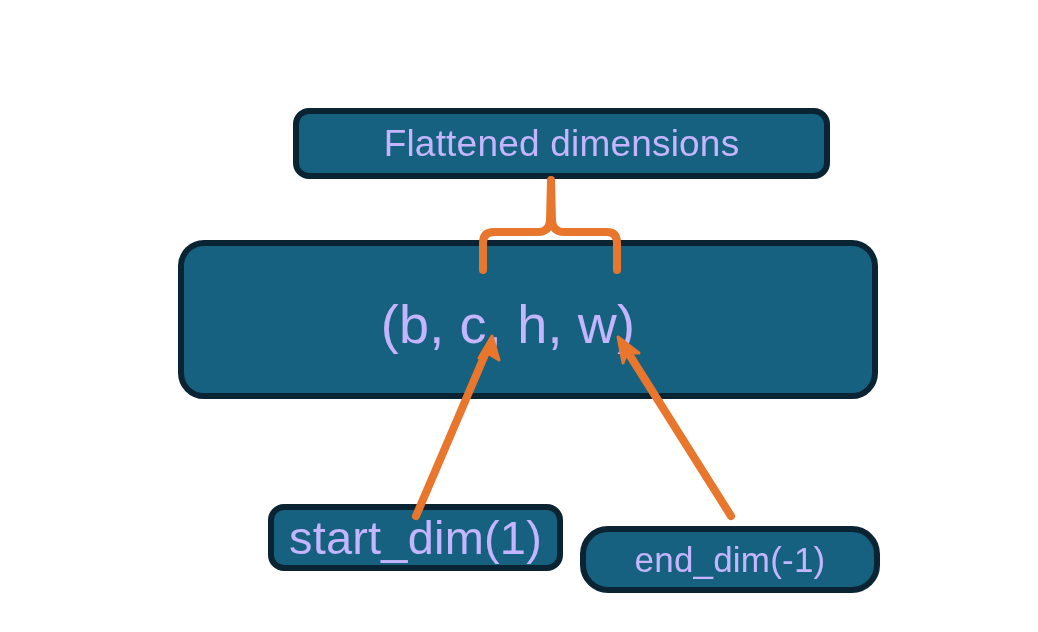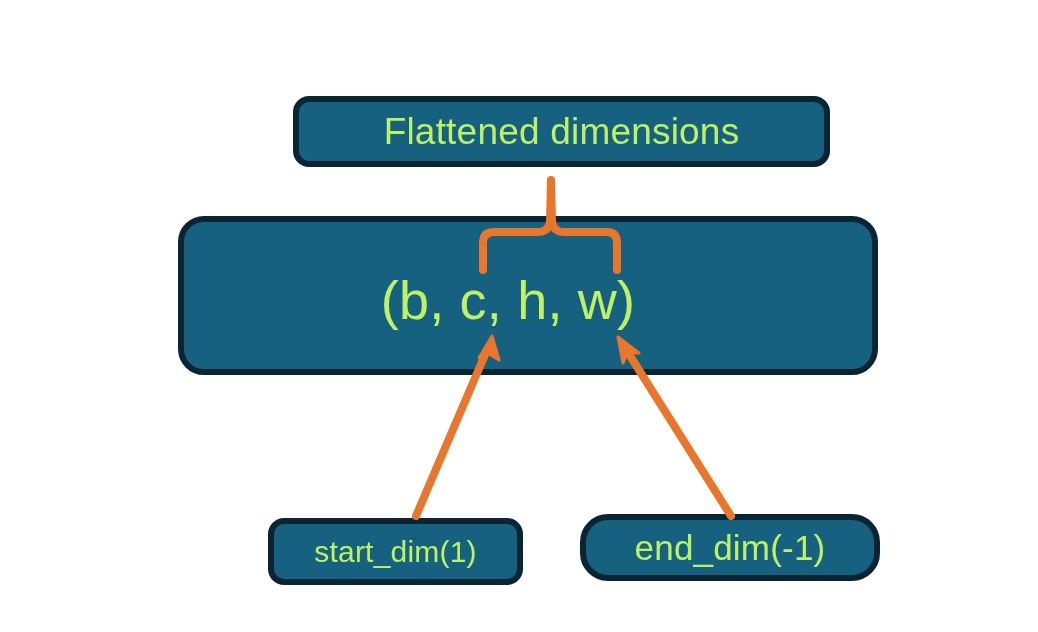--- a/index.html
+++ b/index.html
@@ -19,49 +19,50 @@
   }
   .box {
     position: absolute;
     box-sizing: border-box;
     background: #15617f;
     border: 6px solid #0b2433;
     border-radius: 22px;
     display: flex;
     align-items: center;
     justify-content: center;
-    color: #bef264;
+    color: #c4b5fd;
     font-family: "Liberation Sans", sans-serif;
     font-weight: 400;
     letter-spacing: 0.2px;
     white-space: nowrap;
     user-select: none;
+    margin-top: 12px;
   }
   #box-flattened {
     left: 293px;
     top: 96px;
     width: 537px;
     height: 71px;
     font-size: 37px;
     border-radius: 16px;
   }
   #box-tuple {
     left: 178px;
-    top: 216px;
+    top: 228px;
     width: 700px;
     height: 159px;
     font-size: 54px;
     border-radius: 26px;
   }
   #box-start-dim {
     left: 268px;
-    top: 518px;
-    width: 255px;
+    top: 492px;
+    width: 295px;
     height: 67px;
-    font-size: 30px;
+    font-size: 47px;
     border-radius: 16px;
   }
   #box-end-dim {
     left: 580px;
     top: 514px;
     width: 300px;
     height: 67px;
     font-size: 35px;
     border-radius: 28px;
   }

